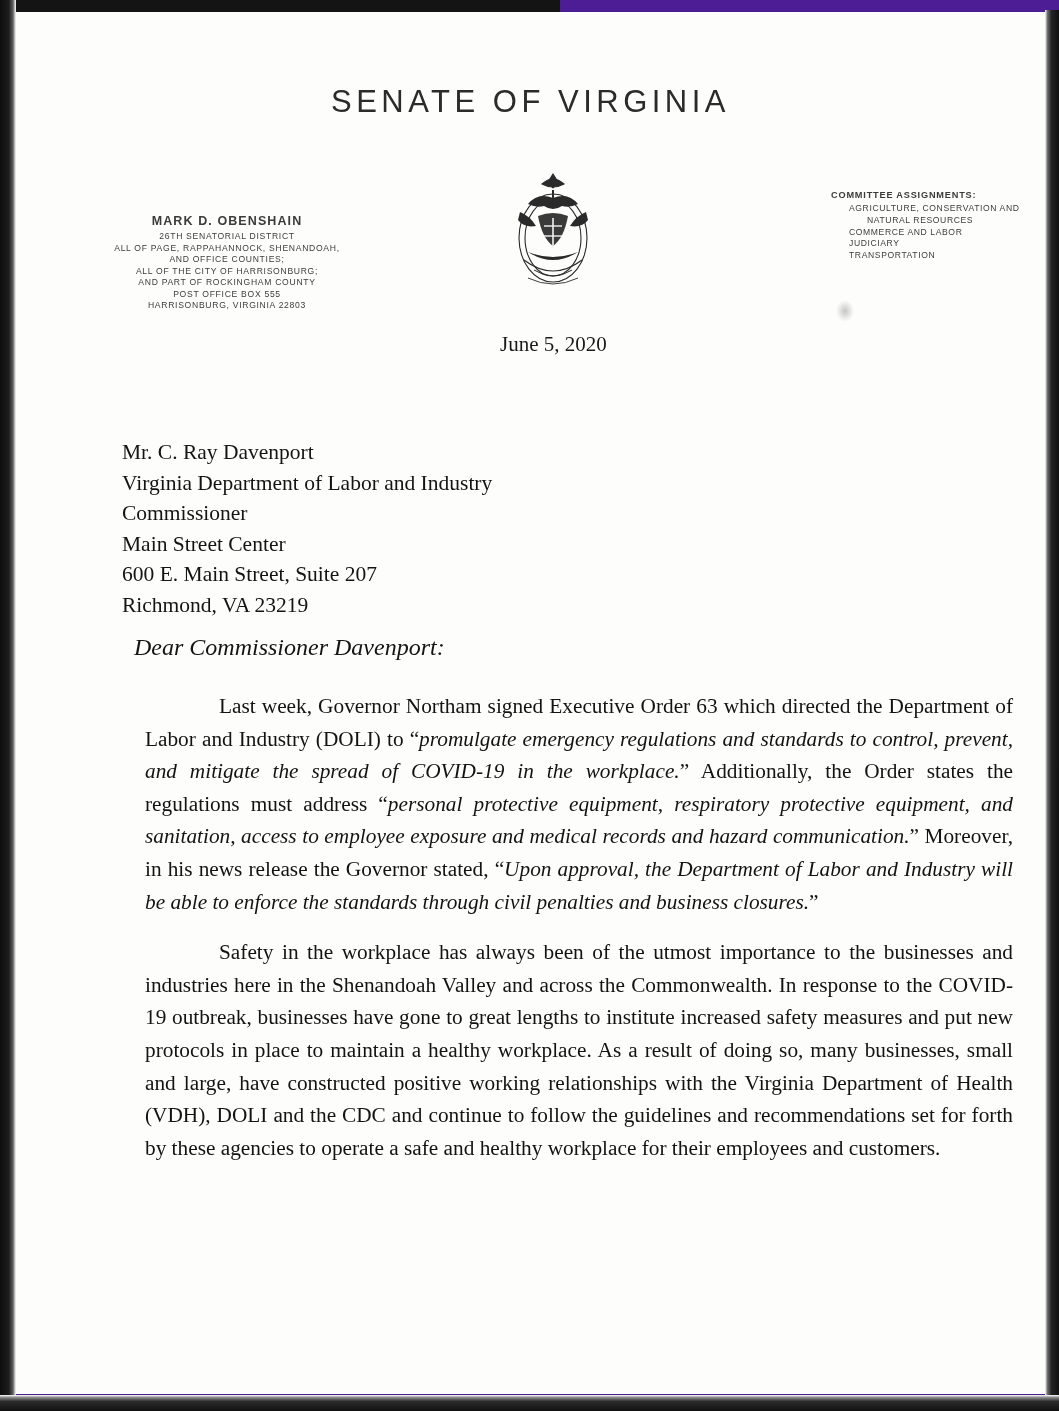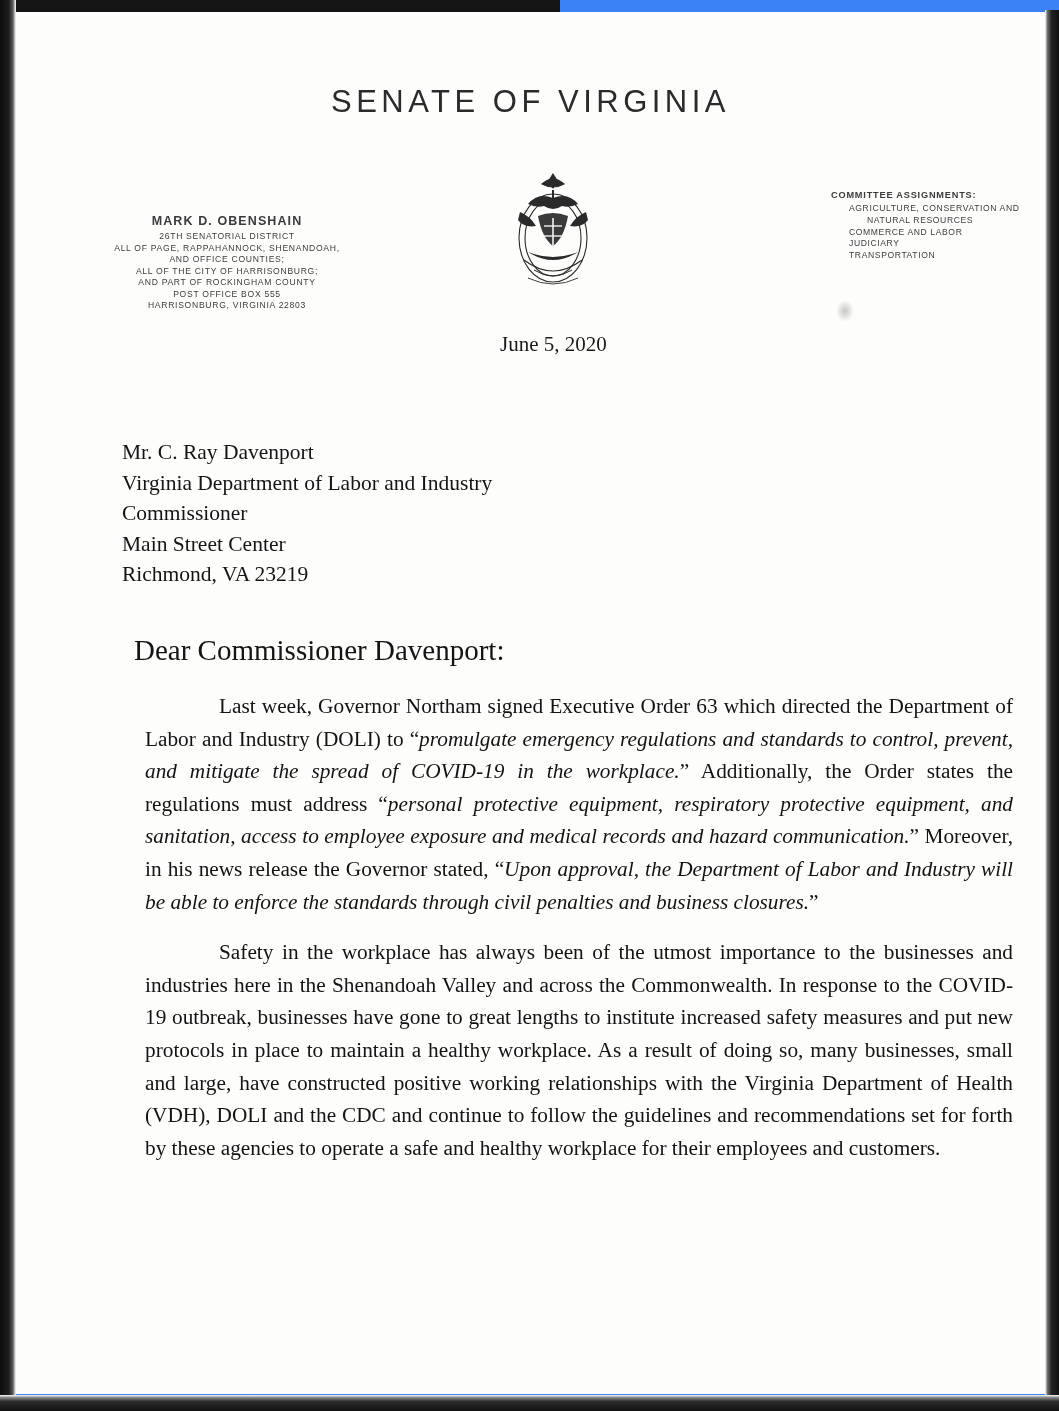--- a/index.html
+++ b/index.html
@@ -12,21 +12,21 @@
     height: 1411px;
     overflow: hidden;
     font-family: "Liberation Serif", serif;
   }
   .page {
     position: absolute;
     left: 0;
     top: 0;
     width: 1059px;
     height: 1411px;
-    background: #3b82f6;
+    background: #4c1d95;
     overflow: hidden;
   }
   
   .edge-top {
     position: absolute;
     left: 0; top: 0;
     width: 560px; height: 12px;
     background: #141414;
   }
   .edge-left {
@@ -134,22 +134,23 @@
     top: 425px;
     font-size: 21.5px;
     line-height: 30.5px;
     color: #141414;
   }
 
   .salutation {
     position: absolute;
     left: 118px;
     top: 622px;
-    font-size: 29px;
+    font-size: 24px;
     color: #141414;
+    font-style: italic;
   }
 
   .body-text {
     position: absolute;
     left: 97px;
     top: 678px;
     width: 868px;
     font-size: 21.3px;
     line-height: 32.6px;
     color: #131313;
@@ -228,20 +229,21 @@
 
     <div class="smudge"></div>
 
     <div class="date">June 5, 2020</div>
 
     <div class="address">
       <div>Mr. C. Ray Davenport</div>
       <div>Virginia Department of Labor and Industry</div>
       <div>Commissioner</div>
       <div>Main Street Center</div>
+      <div>600 E. Main Street, Suite 207</div>
       <div>Richmond, VA  23219</div>
     </div>
 
     <div class="salutation">Dear Commissioner Davenport:</div>
 
     <div class="body-text">
       <p><span>Last week, Governor Northam signed Executive Order 63 which directed the Department of Labor and Industry (DOLI) to “</span><em>promulgate emergency regulations and standards to control, prevent, and mitigate the spread of COVID-19 in the workplace.</em><span>”  Additionally, the Order states the regulations must address “</span><em>personal protective equipment, respiratory protective equipment, and sanitation, access to employee exposure and medical records and hazard communication.</em><span>”  Moreover, in his news release the Governor stated, “</span><em>Upon approval, the Department of Labor and Industry will be able to enforce the standards through civil penalties and business closures.</em><span>”</span></p>
       <p><span>Safety in the workplace has always been of the utmost importance to the businesses and industries here in the Shenandoah Valley and across the Commonwealth.  In response to the COVID-19 outbreak, businesses have gone to great lengths to institute increased safety measures and put new protocols in place to maintain a healthy workplace.  As a result of doing so, many businesses, small and large, have constructed positive working relationships with the Virginia Department of Health (VDH), DOLI and the CDC and continue to follow the guidelines and recommendations set for forth by these agencies to operate a safe and healthy workplace for their employees and customers.</span></p>
     </div>
 

